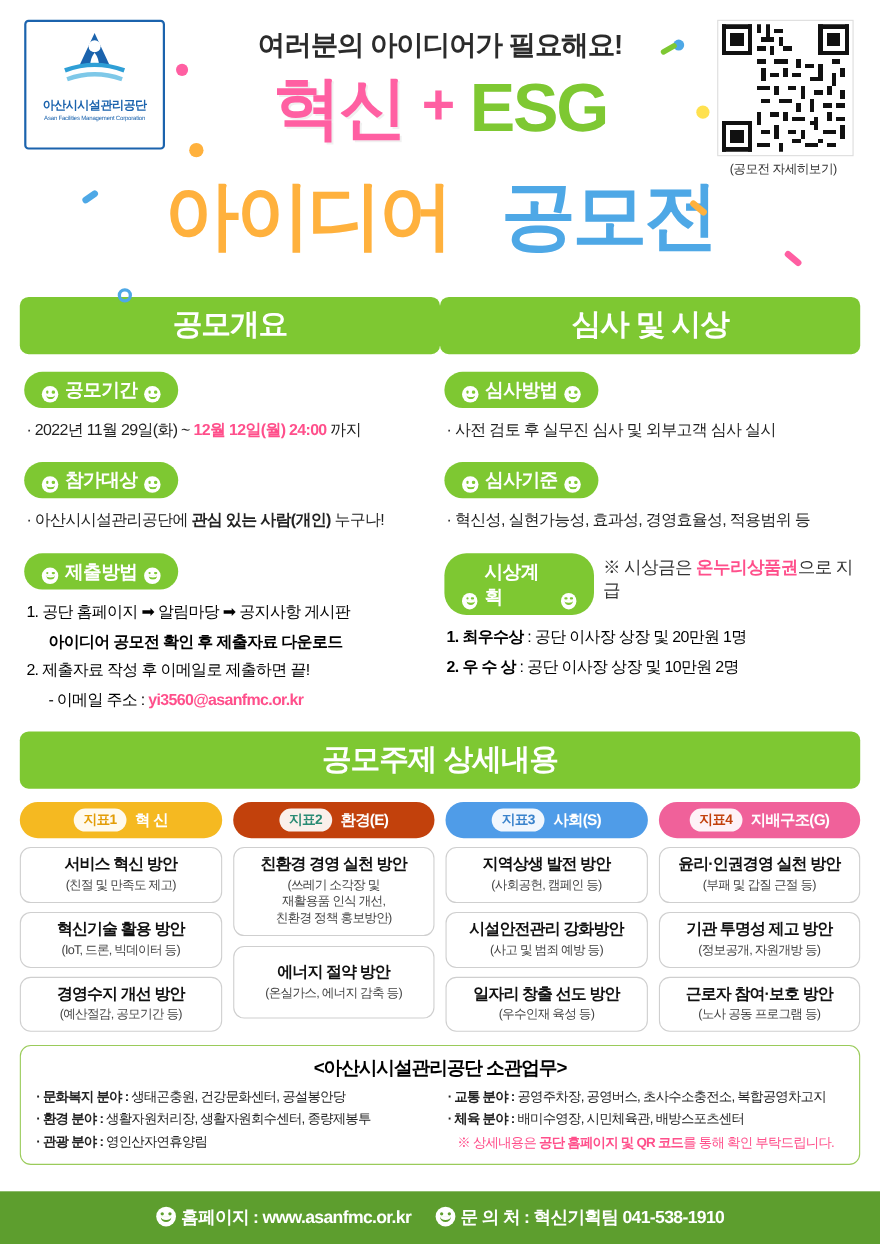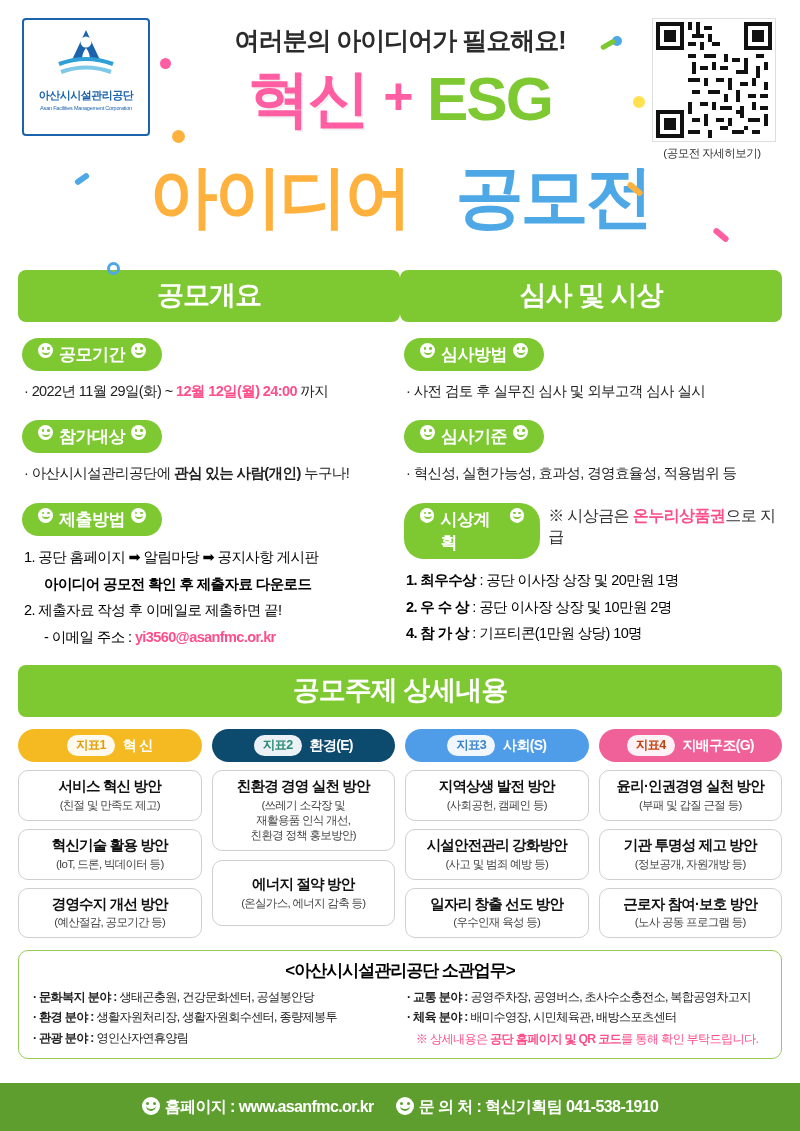--- a/index.html
+++ b/index.html
@@ -57,21 +57,21 @@
 
   
   .cols { display:flex; padding:0 18px; }
   .col { flex:1; }
   .sec-head {
     background:#7ec832; color:#fff; text-align:center;
     font-size:27px; font-weight:bold; letter-spacing:-1px;
     padding:7px 0 9px; border-radius:8px;
   }
   .pill {
-    display:inline-flex; align-items:flex-start; gap:6px;
+    display:inline-flex; align-items:flex-end; gap:6px;
     background:#7ec832; color:#fff; font-weight:bold; font-size:17px;
     border-radius:20px; padding:5px 16px; letter-spacing:-0.5px;
     margin:16px 0 8px 4px;
   }
   .line { font-size:14.5px; color:#222; letter-spacing:-0.6px; line-height:1.75; padding-left:6px;}
   .line .accent { color:#ff4f8b; font-weight:bold; }
   .line .bold { font-weight:bold; }
   ol.method { list-style:none; padding-left:6px; font-size:14.5px; letter-spacing:-0.6px; line-height:1.85;}
   ol.method li { margin-bottom:0; }
   .idt { padding-left:20px; }
@@ -359,25 +359,20 @@
         <li>
           <span class="an">1.</span>
           <span class="an">최우수상</span>
           <span>: 공단 이사장 상장 및 20만원 1명</span>
         </li>
         <li>
           <span class="an">2.</span>
           <span class="an">우 수 상</span>
           <span>: 공단 이사장 상장 및 10만원 2명</span>
         </li>
-        <li>
-          <span class="an">4.</span>
-          <span class="an">참 가 상</span>
-          <span>: 기프티콘(1만원 상당) 10명</span>
-        </li>
       </ol>
     </div>
   </div>
 
   <div class="detail-head">공모주제 상세내용</div>
 
   <div class="idx-row">
 
     <div class="idx-col">
       <div class="idx-head" style="background:#f5b921">
@@ -392,21 +387,21 @@
         <div class="t">혁신기술 활용 방안</div>
         <div class="s">(IoT, 드론, 빅데이터 등)</div>
       </div>
       <div class="card">
         <div class="t">경영수지 개선 방안</div>
         <div class="s">(예산절감, 공모기간 등)</div>
       </div>
     </div>
 
     <div class="idx-col">
-      <div class="idx-head" style="background:#0c4a6e">
+      <div class="idx-head" style="background:#c2410c">
         <span class="idx-tag" style="color:#2a8b74">지표2</span>
         <span class="idx-title">환경(E)</span>
       </div>
       <div class="card">
         <div class="t">친환경 경영 실천 방안</div>
         <div class="s" style="white-space:pre-line">(쓰레기 소각장 및
 재활용품 인식 개선,
 친환경 정책 홍보방안)</div>
       </div>
       <div class="card" style="margin-top:9px;padding:14px 4px 15px">

